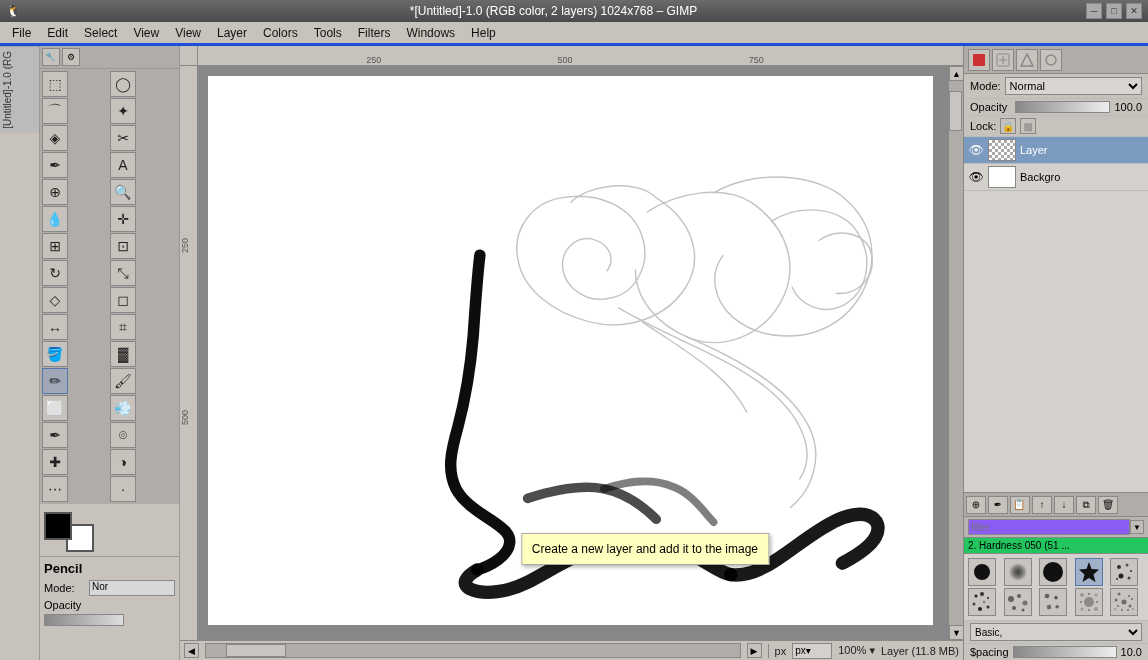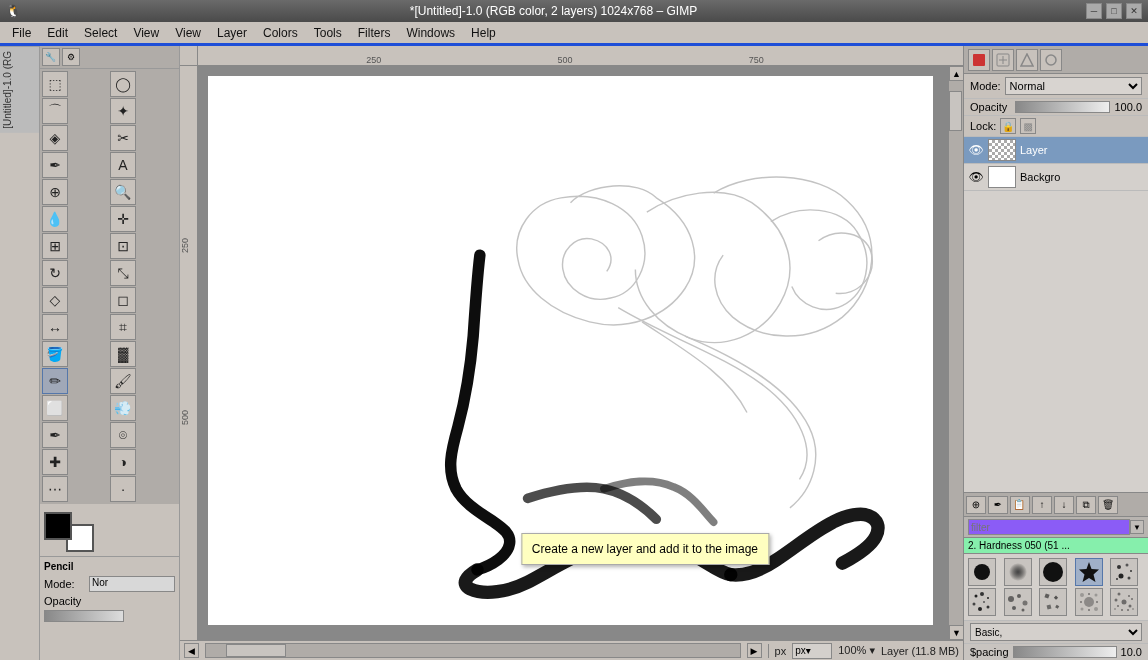--- a/index.html
+++ b/index.html
@@ -138,21 +138,21 @@
       left: 0; top: 0;
       width: 28px; height: 28px;
       background: black;
       border: 2px solid #555;
     }
 
     #tool-options {
       padding: 4px;
       border-top: 1px solid #999;
     }
-    #tool-name { font-weight: bold; font-size: 10px; margin-bottom: 4px; }
+    #tool-name { font-weight: bold; font-size: 13px; margin-bottom: 4px; }
     .tool-option-row { display: flex; align-items: center; margin-bottom: 3px; font-size: 11px; }
     .tool-option-label { width: 45px; }
     .tool-option-value {
       flex: 1;
       background: #d8d8d8;
       border: 1px solid #888;
       height: 16px;
       padding: 0 2px;
       font-size: 10px;
     }
@@ -448,21 +448,21 @@
       flex: 1;
       height: 16px;
       font-size: 10px;
       background: #8b5cf6;
       border: 1px solid #888;
       padding: 0 2px;
     }
     #brushes-header-label {
       font-size: 10px;
       padding: 2px 4px;
-      background: #86efac;
+      background: #22c55e;
       border-bottom: 1px solid #888;
     }
     #brushes-grid {
       display: grid;
       grid-template-columns: repeat(5, 1fr);
       gap: 2px;
       padding: 4px;
       background: #d4d0cc;
     }
     .brush-item {

